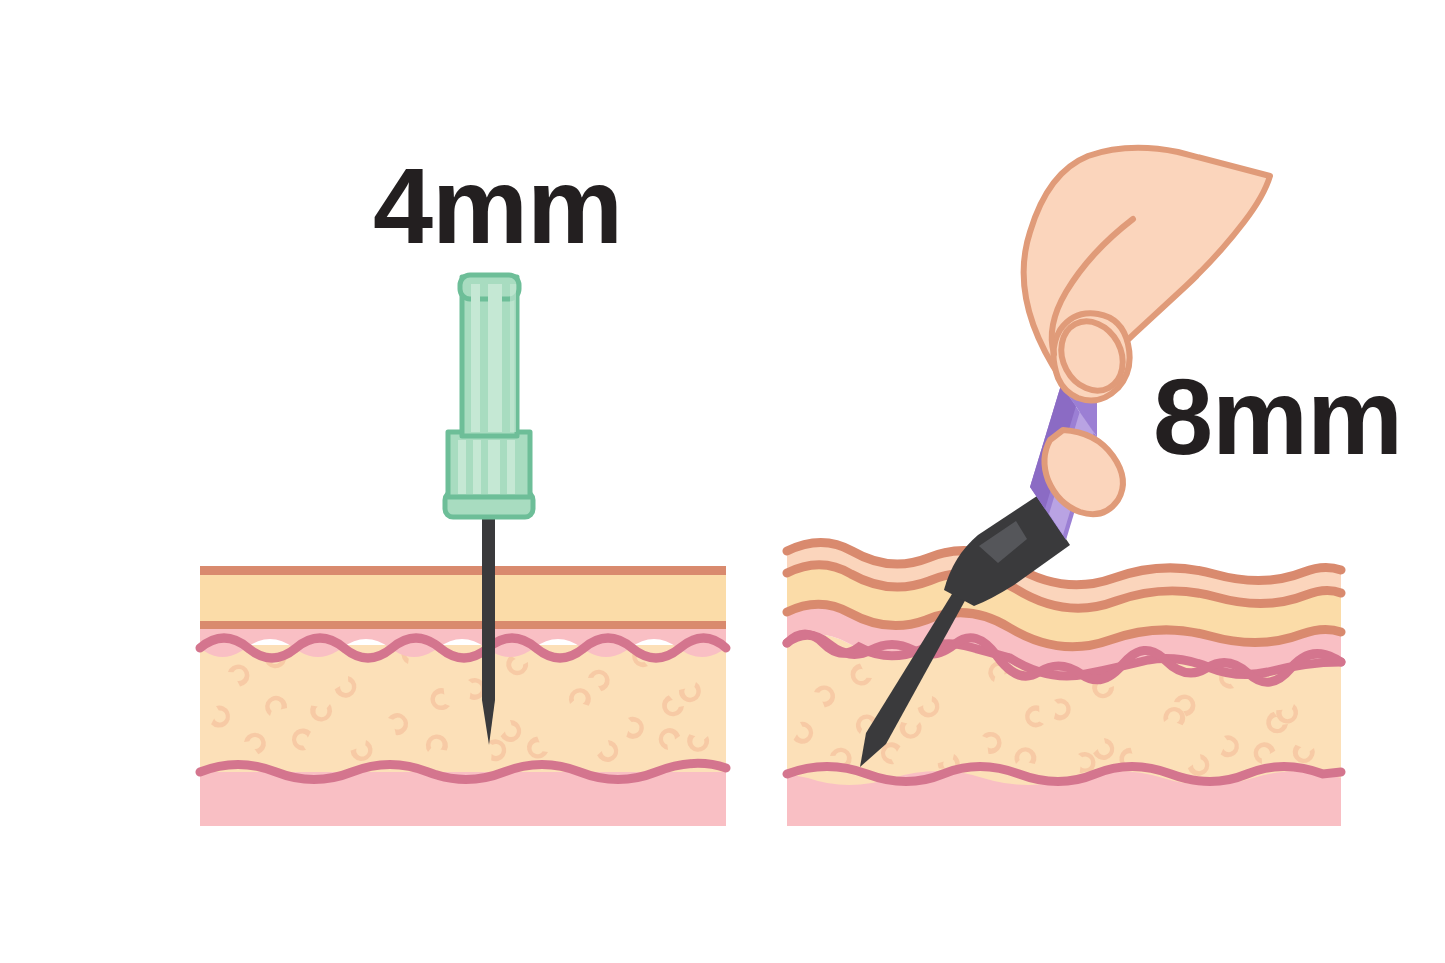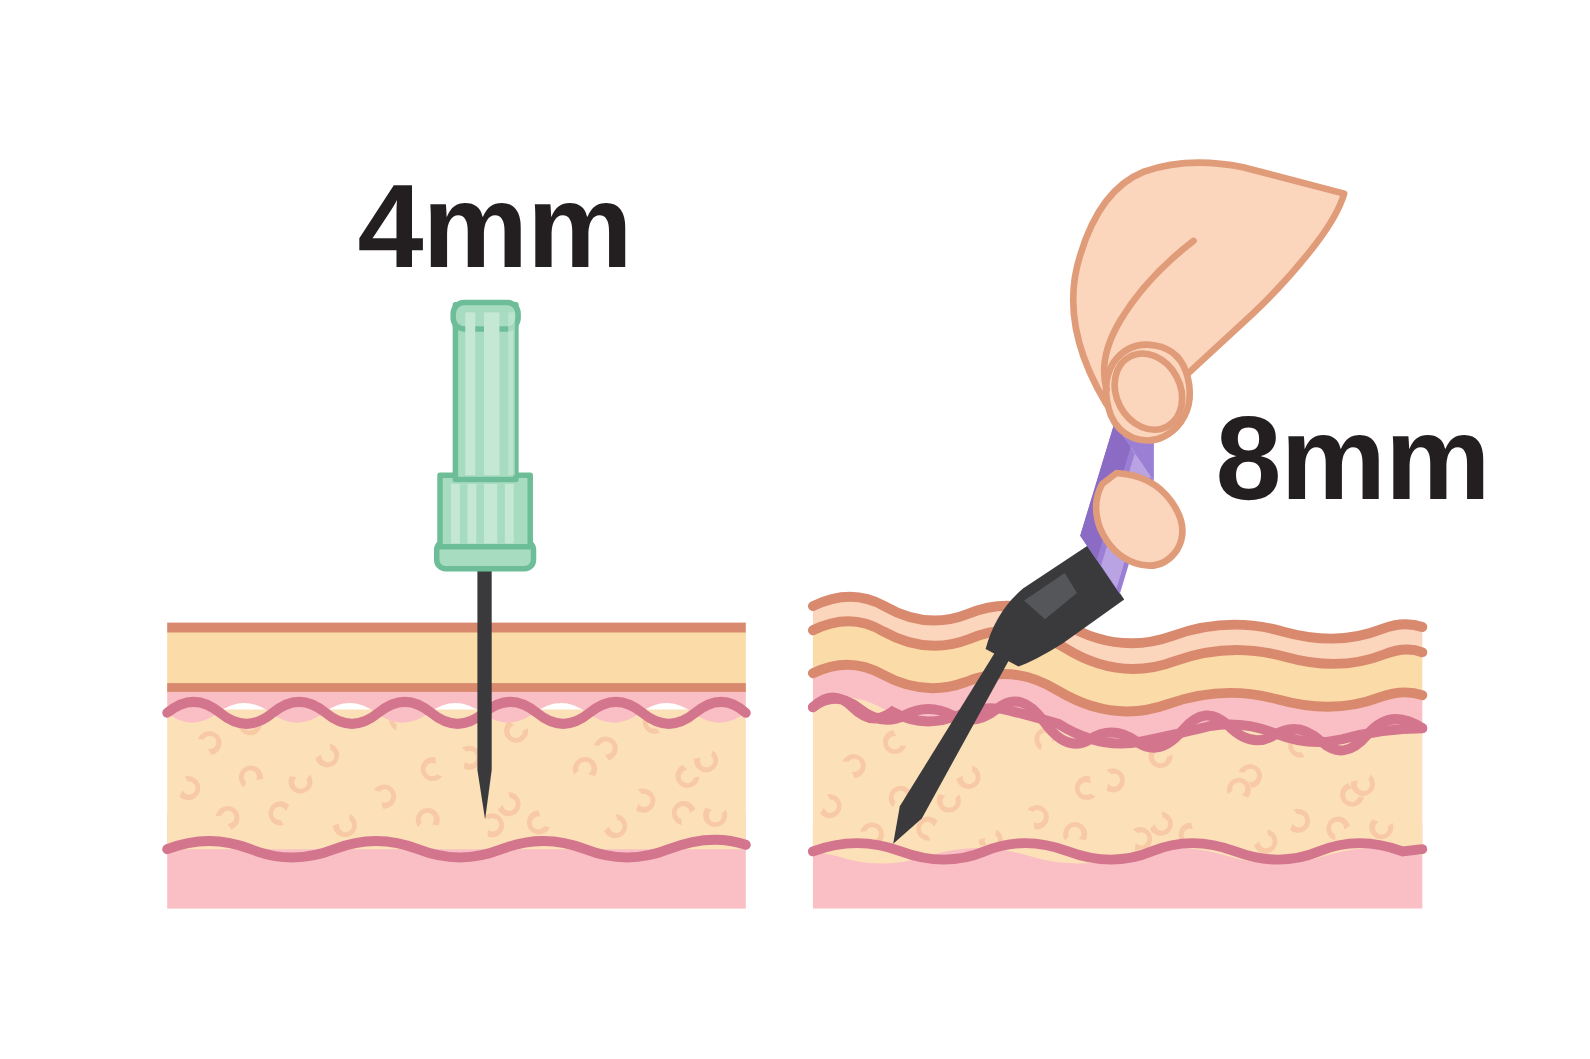--- a/index.html
+++ b/index.html
@@ -11,21 +11,22 @@
   body {
     width: 1445px;
     height: 963px;
     font-family: "Liberation Sans", sans-serif;
     overflow: hidden;
   }
   #illustration-root {
     position: relative;
     width: 1187px;
     height: 963px;
-    background: #737373;
+    background: #86efac;
+    margin-left: 48px;
   }
   svg.scene {
     display: block;
     width: 1445px;
     height: 963px;
   }
   text.measure-label {
     font-family: "Liberation Sans", sans-serif;
     font-weight: bold;
     font-size: 108px;

